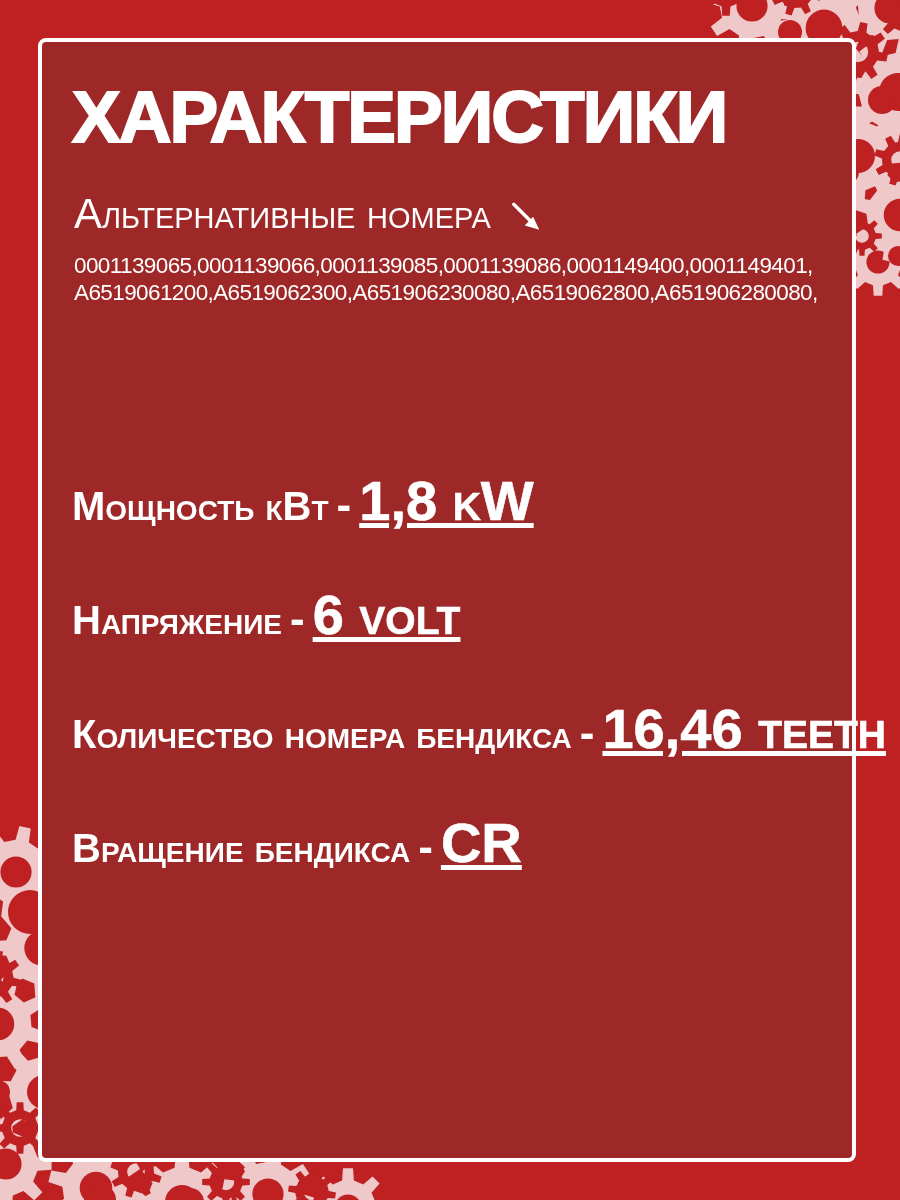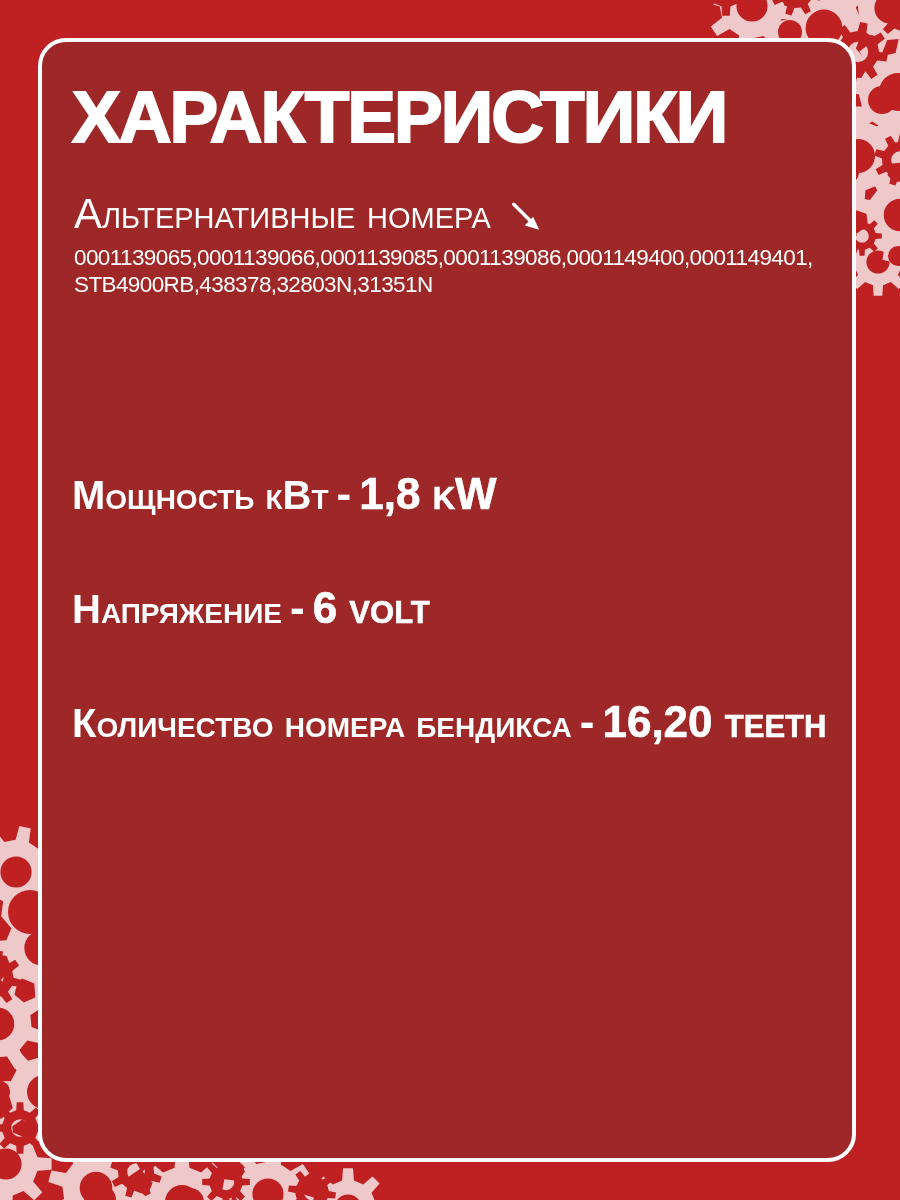--- a/index.html
+++ b/index.html
@@ -11,52 +11,52 @@
   }
   .decor { position:absolute; pointer-events:none; }
   .decor-tr { top:0; right:0; width:300px; height:300px; }
   .decor-bl { left:0; bottom:0; width:400px; height:380px; }
 
   .card {
     position:absolute; left:38px; top:38px; width:818px; height:1124px;
     box-sizing:border-box;
     background: var(--card, #9e2827);
     border: 4px solid var(--border, #ffffff);
-    border-radius: 28px;
+    border-radius: 8px;
     padding: 38px 28px 11px 30px;
   }
 
   .title {
     margin:0; line-height:1.0;
     font-size:73px; font-weight:700; letter-spacing:-2px;
     -webkit-text-stroke: 2px var(--text, #fff);
     white-space:nowrap;
   }
 
   .alt-heading {
-    margin:38px 0 8px 2px; line-height:1.1;
+    margin:38px 0 16px 2px; line-height:1.1;
     font-size:42px; font-weight:400;
     font-variant: small-caps;
     display:flex; align-items:center; gap:16px;
   }
   .alt-heading .arrow { flex:0 0 auto; margin-top:6px; }
 
   .numbers {
     margin:5px 0 0 2px;
     font-size:22.5px; line-height:26.5px; letter-spacing:-0.6px;
   }
   .numbers > div { white-space:nowrap; }
 
   .spec-row {
     position:absolute; left:30px; white-space:nowrap;
     font-variant: small-caps; line-height:1.15;
   }
   .spec-label { font-size:40px; font-weight:700; }
   .spec-sep   { font-size:44px; font-weight:700; margin:0 8px; }
-  .spec-value { font-size:44px; font-weight:700; -webkit-text-stroke:0.6px var(--text,#fff); }
+  .spec-value { font-size:56px; font-weight:700;text-decoration:underline; -webkit-text-stroke:0.6px var(--text,#fff); }
 </style>
 </head>
 <body>
 
 <svg class="decor decor-tr" id="decor-tr" viewBox="0 0 300 300">
     <path d="M197.9 9.4L195.6 20.7L181.5 18.9L175.0 28.5L182.0 40.9L172.4 47.2L163.7 36.0L152.4 38.2L148.6 51.9L137.3 49.6L139.1 35.5L129.5 29.0L117.1 36.0L110.8 26.4L122.0 17.7L119.8 6.4L106.1 2.6L108.4 -8.7L122.5 -6.9L129.0 -16.5L122.0 -28.9L131.6 -35.2L140.3 -24.0L151.6 -26.2L155.4 -39.9L166.7 -37.6L164.9 -23.5L174.5 -17.0L186.9 -24.0L193.2 -14.4L182.0 -5.7L184.2 5.6Z M167.6 6.0 A15.6 15.6 0 1 0 136.4 6.0 A15.6 15.6 0 1 0 167.6 6.0 Z" fill="#efc9ca" fill-rule="evenodd"></path>
     <path d="M277.6 21.2L277.6 34.8L261.0 36.0L255.8 48.5L266.7 61.1L257.1 70.7L244.5 59.8L232.0 65.0L230.8 81.6L217.2 81.6L216.0 65.0L203.5 59.8L190.9 70.7L181.3 61.1L192.2 48.5L187.0 36.0L170.4 34.8L170.4 21.2L187.0 20.0L192.2 7.5L181.3 -5.1L190.9 -14.7L203.5 -3.8L216.0 -9.0L217.2 -25.6L230.8 -25.6L232.0 -9.0L244.5 -3.8L257.1 -14.7L266.7 -5.1L255.8 7.5L261.0 20.0Z M242.4 28.0 A18.4 18.4 0 1 0 205.6 28.0 A18.4 18.4 0 1 0 242.4 28.0 Z" fill="#efc9ca" fill-rule="evenodd"></path>
     <path d="M335.3 16.0L331.9 27.0L318.1 23.8L310.7 32.7L316.4 45.7L306.2 51.1L298.7 39.0L287.2 40.1L282.0 53.3L271.0 49.9L274.2 36.1L265.3 28.7L252.3 34.4L246.9 24.2L259.0 16.7L257.9 5.2L244.7 0.0L248.1 -11.0L261.9 -7.8L269.3 -16.7L263.6 -29.7L273.8 -35.1L281.3 -23.0L292.8 -24.1L298.0 -37.3L309.0 -33.9L305.8 -20.1L314.7 -12.7L327.7 -18.4L333.1 -8.2L321.0 -0.7L322.1 10.8Z M305.6 8.0 A15.6 15.6 0 1 0 274.4 8.0 A15.6 15.6 0 1 0 305.6 8.0 Z" fill="#efc9ca" fill-rule="evenodd"></path>
     <path d="M354.0 93.4L351.9 107.2L334.7 105.9L327.4 117.9L336.6 132.5L325.3 140.9L314.1 127.7L300.4 131.1L296.6 148.0L282.8 145.9L284.1 128.7L272.1 121.4L257.5 130.6L249.1 119.3L262.3 108.1L258.9 94.4L242.0 90.6L244.1 76.8L261.3 78.1L268.6 66.1L259.4 51.5L270.7 43.1L281.9 56.3L295.6 52.9L299.4 36.0L313.2 38.1L311.9 55.3L323.9 62.6L338.5 53.4L346.9 64.7L333.7 75.9L337.1 89.6Z M317.0 92.0 A19.0 19.0 0 1 0 279.0 92.0 A19.0 19.0 0 1 0 317.0 92.0 Z" fill="#efc9ca" fill-rule="evenodd"></path>
     <path d="M307.6 149.7L307.6 162.3L292.2 163.4L287.4 175.0L297.5 186.6L288.6 195.5L277.0 185.4L265.4 190.2L264.3 205.6L251.7 205.6L250.6 190.2L239.0 185.4L227.4 195.5L218.5 186.6L228.6 175.0L223.8 163.4L208.4 162.3L208.4 149.7L223.8 148.6L228.6 137.0L218.5 125.4L227.4 116.5L239.0 126.6L250.6 121.8L251.7 106.4L264.3 106.4L265.4 121.8L277.0 126.6L288.6 116.5L297.5 125.4L287.4 137.0L292.2 148.6Z M275.0 156.0 A17.0 17.0 0 1 0 241.0 156.0 A17.0 17.0 0 1 0 275.0 156.0 Z" fill="#efc9ca" fill-rule="evenodd"></path>
@@ -106,30 +106,33 @@
   <h2 class="alt-heading">
     <span>Альтернативные номера</span>
     <svg class="arrow" width="36" height="36" viewBox="0 0 24 24">
       <line x1="4.5" y1="3.5" x2="16" y2="15" stroke="#ffffff" stroke-width="2.2" stroke-linecap="round"></line>
       <path d="M21.5 20.5 L11.8 17.6 L17.4 11.9 Z" fill="#ffffff"></path>
     </svg>
   </h2>
 
   <div class="numbers">
     <div>0001139065,0001139066,0001139085,0001139086,0001149400,0001149401,</div>
-    <div>STB4900RB,438378,32803N,31351N</div>
+    <div>A6519061200,A6519062300,A651906230080,A6519062800,A651906280080,</div>
   </div>
 
   <div class="spec-row" style="top:427px">
     <span class="spec-label">Мощность кВт</span><span class="spec-sep">-</span><span class="spec-value">1,8 kW</span>
   </div>
 
   <div class="spec-row" style="top:541px">
     <span class="spec-label">Напряжение</span><span class="spec-sep">-</span><span class="spec-value">6 volt</span>
   </div>
 
   <div class="spec-row" style="top:655px">
-    <span class="spec-label">Количество номера бендикса</span><span class="spec-sep">-</span><span class="spec-value">16,20 teeth</span>
+    <span class="spec-label">Количество номера бендикса</span><span class="spec-sep">-</span><span class="spec-value">16,46 teeth</span>
   </div>
 
+  <div class="spec-row" style="top:769px">
+    <span class="spec-label">Вращение бендикса</span><span class="spec-sep">-</span><span class="spec-value">CR</span>
+  </div>
 
 
 </div>
 
 </body></html>

